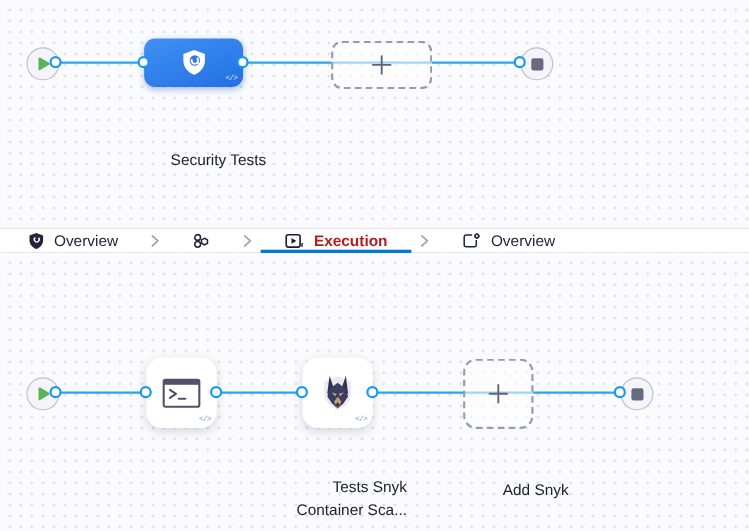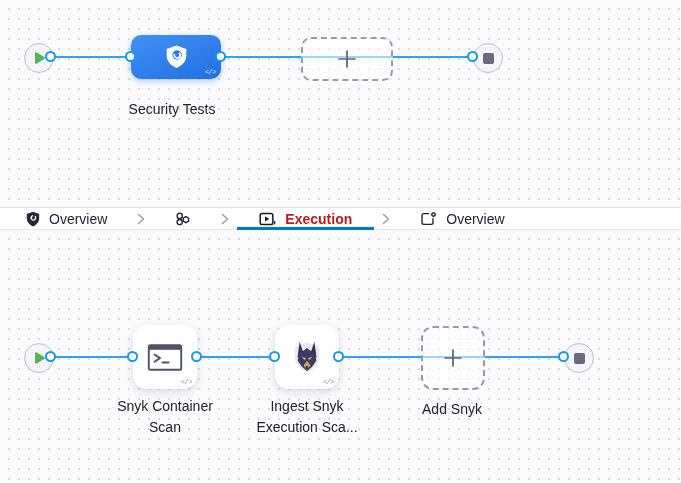--- a/index.html
+++ b/index.html
@@ -26,21 +26,21 @@
     box-shadow:0 3px 9px rgba(30,40,80,.16);
     z-index:3;display:flex;align-items:center;justify-content:center;cursor:pointer;
   }
   .dashed-node{
     position:absolute;border:2px dashed #989ab2;background:rgba(255,255,255,.55);
     z-index:3;display:flex;align-items:center;justify-content:center;cursor:pointer;
   }
   .code-badge{position:absolute;right:5px;bottom:3px;font-family:"Liberation Mono",monospace;font-size:7px;letter-spacing:-.5px;}
   .code-badge.on-blue{color:rgba(255,255,255,.85);}
   .code-badge.on-white{color:#9094a8;}
-  .node-label{position:absolute;width:140px;text-align:center;font-size:14px;line-height:21px;color:#21222c;z-index:2;}
+  .node-label{position:absolute;width:140px;text-align:right;font-size:14px;line-height:21px;color:#21222c;z-index:2;margin-top:36px;}
   
   .tabbar{
     position:absolute;left:0;top:207px;width:100%;height:23px;background:#fff;
     border-top:1px solid #e5e5ea;border-bottom:1px solid #e5e5ea;
     display:flex;align-items:center;padding-left:4px;box-sizing:border-box;z-index:5;
   }
   .tab{height:100%;display:flex;align-items:center;gap:9px;padding:0 22px;position:relative;
     font-size:14px;font-weight:500;color:#23253c;cursor:pointer;white-space:nowrap;}
   .tab.active{font-weight:700;color:#b91c1c;}
   .tab.active::after{content:"";position:absolute;left:0;right:0;bottom:-1px;height:3px;background:#0278d5;}
@@ -206,17 +206,16 @@
     <span class="stop-square"></span>
   </div>
 
   <span class="conn-dot" style="left:45px;top:351px;"></span>
   <span class="conn-dot" style="left:127px;top:351px;"></span>
   <span class="conn-dot" style="left:191px;top:351px;"></span>
   <span class="conn-dot" style="left:269px;top:351px;"></span>
   <span class="conn-dot" style="left:333px;top:351px;"></span>
   <span class="conn-dot" style="left:558px;top:351px;"></span>
 
-  <div class="node-label" style="left:100px;top:396px;width:130px;">Snyk Container Scan</div>
-  <div class="node-label" style="left:244px;top:396px;width:126px;">Ingest Snyk Execution Sca...</div>
+  <div class="node-label" style="left:244px;top:396px;width:126px;">Tests Snyk Container Sca...</div>
   <div class="node-label" style="left:387px;top:399px;width:130px;">Add Snyk</div>
 
 </div>
 
 </body></html>

